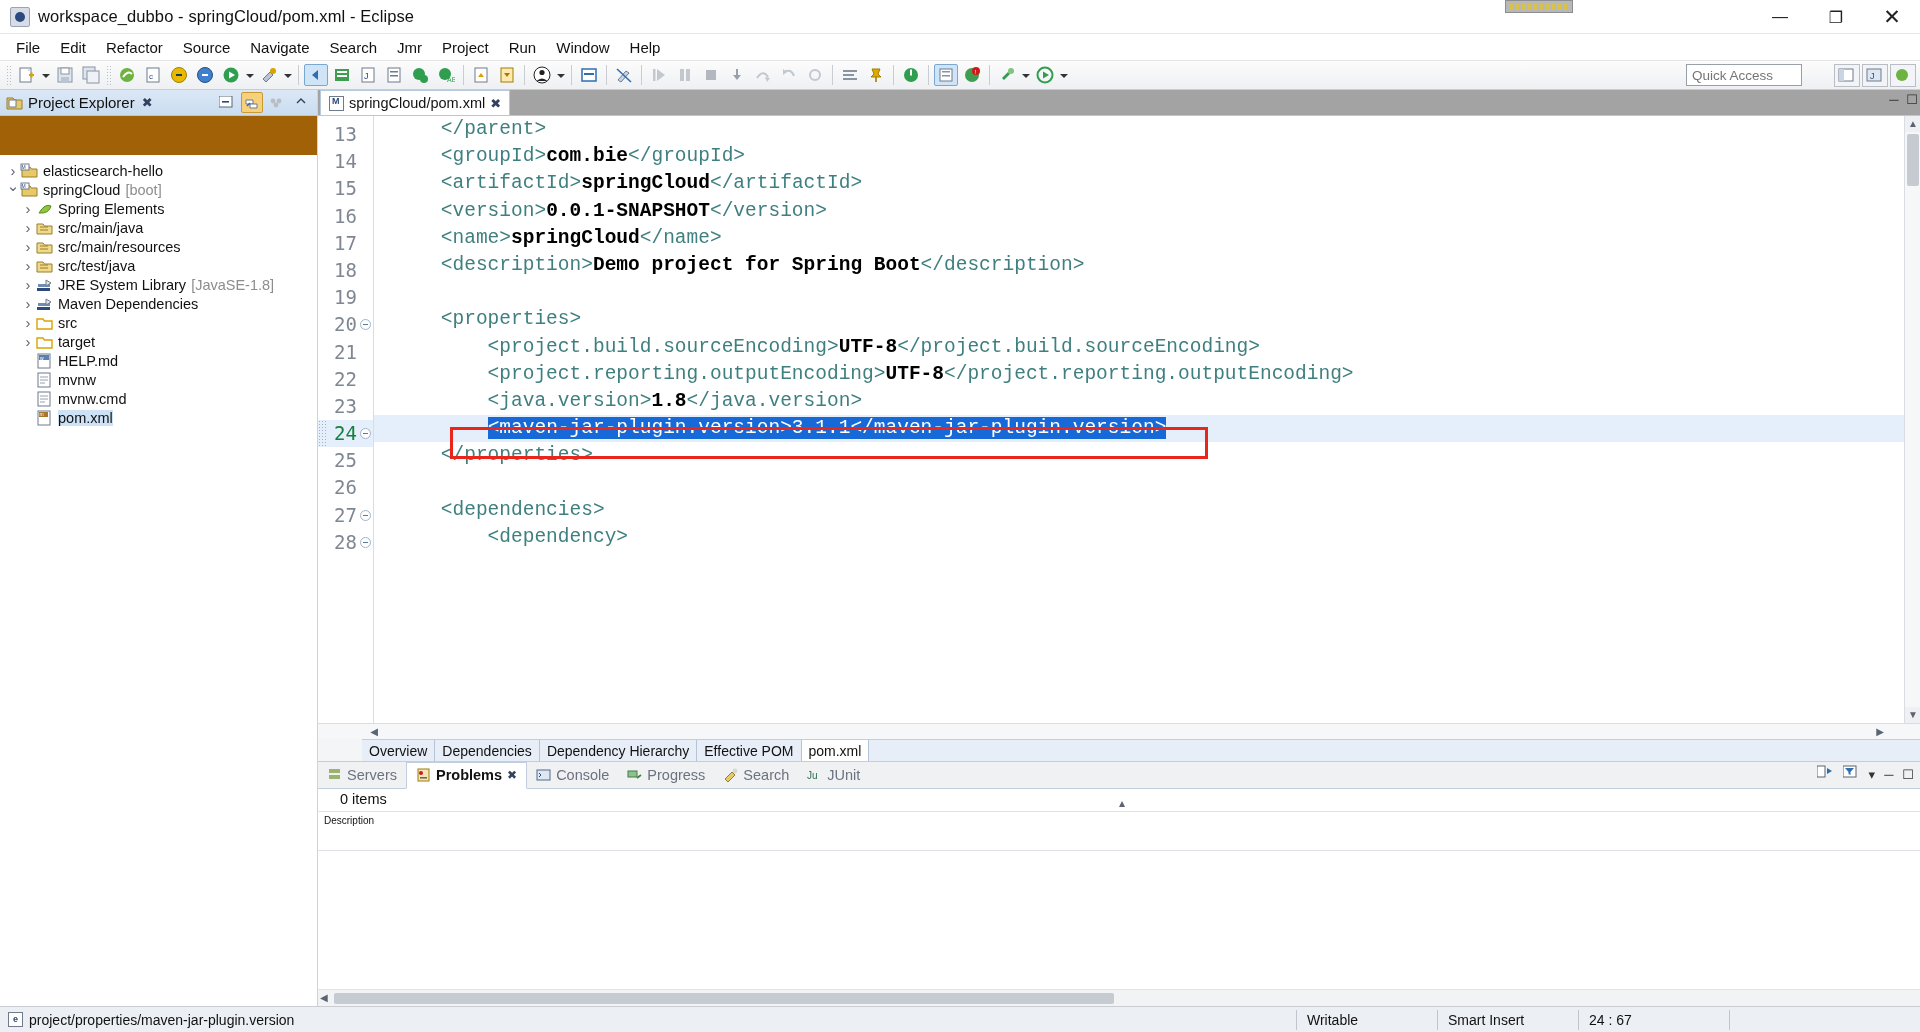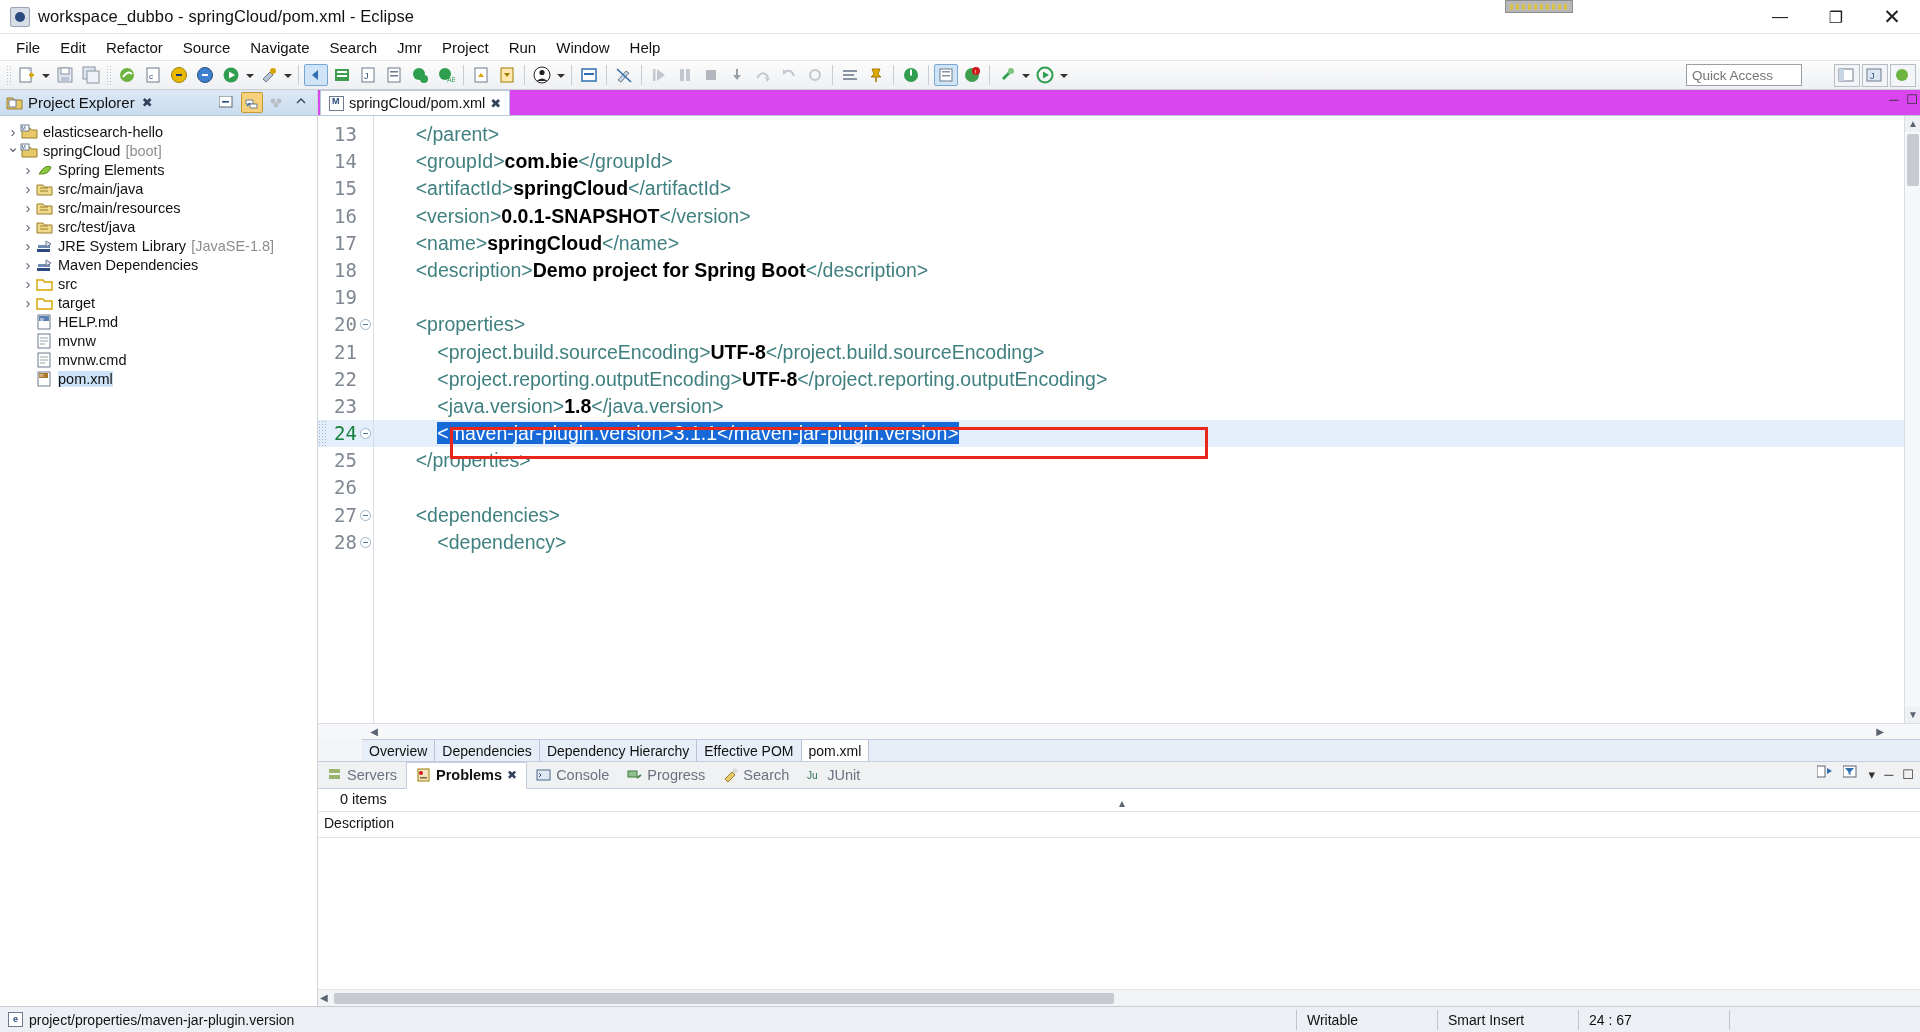--- a/index.html
+++ b/index.html
@@ -48,21 +48,21 @@
     border:1px solid #9aa0a8; background:#fff; font-size:13.5px; color:#222;
     padding:2px 5px; line-height:18px;}
   .persp{ position:absolute; right:4px; top:3px; display:flex; gap:2px;}
   .persp .pb{ width:26px; height:23px; border:1px solid #b9bdc4; background:#f2f4f7;
     position:relative;}
 
   
   .workbench{ height:calc(1032px - 34px - 26px - 30px - 26px); display:flex;
     background:#f4f5f7;}
   .left{ width:318px; background:#a16207; border-right:1px solid #cfd2d7;
-    display:flex; flex-direction:column;}
+    display:flex; flex-direction:column;gap:39px;}
   .viewtab{ height:26px; display:flex; align-items:center;
     background:linear-gradient(#dce8f6,#c9dcf0); padding-left:6px; position:relative;
     border-bottom:1px solid #b7c8dc;}
   .viewtab .vt-ico{ width:17px;height:16px; margin-right:5px; position:relative;}
   .viewtab .vt-label{ font-size:15px; color:#111;}
   .viewtab .vt-close{ margin-left:7px; font-size:13px; color:#33415c;}
   .vt-tools{ position:absolute; right:4px; top:2px; display:flex; gap:3px;
     align-items:center;}
   .vtbtn{ width:22px;height:21px; position:relative; border-radius:2px;}
   .vtbtn.on{ background:#f6d07a; border:1px solid #c79a33;}
@@ -73,38 +73,38 @@
   .twist.open:before{ content:"\2304"; position:relative; top:-4px; font-size:15px;}
   .twist.closed:before{ content:"\203A"; font-size:15px;}
   .ticon{ width:19px; height:16px; margin-right:4px; position:relative;
     display:inline-block;}
   .tlabel{ }
   .tsub{ color:#8d8d8d; margin-left:5px;}
   .trow.sel .tlabel{ background:#cde2f7; }
 
   
   .right{ flex:1; display:flex; flex-direction:column; min-width:0;}
-  .etabs{ height:26px; background:#d946ef; display:flex; align-items:flex-end;
+  .etabs{ height:26px; background:#a3a3a3; display:flex; align-items:flex-end;
     position:relative; border-bottom:1px solid #b7c8dc;}
   .etab{ height:25px; background:#fff; border:1px solid #b7c8dc; border-bottom:none;
     display:flex; align-items:center; padding:0 8px; font-size:14.5px; color:#111;
     gap:5px; margin-left:2px;}
   .etab .x{ font-size:13px; color:#33415c;}
   .etab-ico{ width:15px;height:15px; background:#fff; border:1px solid #6f7b8c;
     position:relative;}
   .etab-ico:after{ content:"M"; position:absolute; left:2px; top:-1px; font-size:9px;
     color:#2b4a7d; font-weight:bold;}
   .etoolbtns{ position:absolute; right:2px; top:2px; display:flex; gap:8px;
     align-items:center; color:#333; font-size:13px;}
 
   .editor{ flex:1; display:flex; background:#fff; position:relative; min-height:0;}
   .gutter{ width:56px; background:#fff; border-right:1px solid #d9dde3;
     padding-top:5px; text-align:right; flex-shrink:0;}
-  .code{ flex:1; padding-top:5px; position:relative; overflow:hidden;
-    font-family:Liberation Sans, sans-serif;}
+  .code{ flex:1; position:relative; overflow:hidden;
+    font-family:Liberation Mono, monospace;}
   .ln{ height:27.2px; line-height:27.2px; font-size:19px; color:#7f8792;
     font-family:"DejaVu Sans Mono", monospace; padding-right:16px; position:relative;}
   .ln .fold{ position:absolute; right:2px; top:8px; width:11px; height:11px;
     border:1px solid #9fb6cc; border-radius:50%; background:#fff; }
   .ln .fold:after{ content:""; position:absolute; left:2px; top:4px; width:5px;
     height:1px; background:#5a7a9a;}
   .cl{ height:27.2px; line-height:27.2px; font-size:19.5px; white-space:pre;
     padding-left:20px;}
   .tag{ color:#3f7f7f;}
   .txt{ color:#000; font-weight:bold;}
@@ -143,22 +143,22 @@
     font-size:14.5px; color:#6b7280;}
   .btab.active{ background:#fff; color:#111; font-weight:bold;
     border:1px solid #c2cddd; border-bottom:1px solid #fff; height:27px;}
   .btab .bt-ico{ width:15px;height:15px; position:relative; display:inline-block;}
   .btab .x{ font-size:12px; color:#33415c; font-weight:normal;}
   .btabtools{ position:absolute; right:6px; top:3px; display:flex; gap:9px;
     align-items:center; color:#333; font-size:13px;}
   .bcount{ height:22px; font-size:14.5px; color:#111; padding:2px 0 0 22px;
     position:relative;}
   .bcount .caret{ position:absolute; left:50%; top:7px; color:#5a6472; font-size:12px;}
-  .bhdr{ height:27px; border-top:1px solid #dfe2e7; border-bottom:1px solid #dfe2e7;
-    background:#fff; font-size:14px; color:#111; padding:3px 0 0 6px;}
+  .bhdr{ height:40px; border-top:1px solid #dfe2e7; border-bottom:1px solid #dfe2e7;
+    background:#fff; font-size:10px; color:#111; padding:3px 0 0 6px;}
   .bbody{ flex:1; background:#fff; position:relative;}
   .bhscroll{ position:absolute; left:0; right:0; bottom:0; height:17px;
     background:#f2f3f5; border-top:1px solid #dfe2e7;}
   .bhscroll .thumb{ position:absolute; left:16px; top:3px; width:780px; height:11px;
     background:#c6cad1; border-radius:2px;}
   .bhscroll .lft{ position:absolute; left:2px; top:0; font-size:10px; color:#5a6472;
     line-height:16px;}
 
   
   .statusbar{ height:26px; background:#eceff4; border-top:1px solid #c9ccd1;

